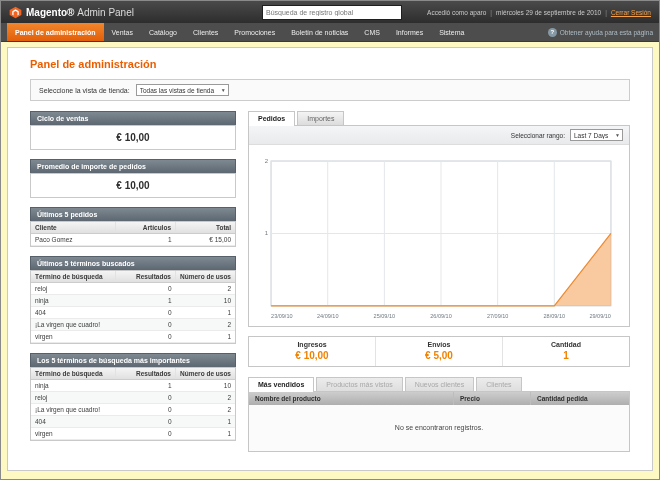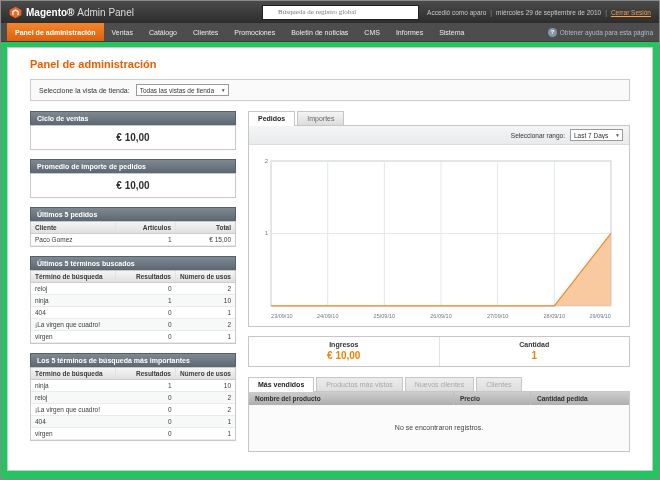--- a/index.html
+++ b/index.html
@@ -1,24 +1,24 @@
 <!DOCTYPE html>
 <html><head>
 <meta charset="utf-8">
 <style>
   html,body{margin:0;padding:0;}
   body{width:660px;height:480px;font-family:"Liberation Sans",sans-serif;background:#dcdcdc;}
-  .page{width:660px;height:480px;border:1px solid #8a8a8a;box-sizing:border-box;background:#22c55e;overflow:hidden;}
+  .page{width:660px;height:480px;border:1px solid #8a8a8a;box-sizing:border-box;background:#fef9c3;overflow:hidden;}
 
   
   .topbar{height:22px;background:linear-gradient(#4a4a4a,#2d2d2d);display:flex;align-items:center;padding:0 8px;gap:8px;}
   .logo{display:flex;align-items:center;gap:4px;}
   .logo-text{color:#fff;font-size:10px;font-weight:bold;white-space:nowrap;}
   .logo-text .suffix{font-weight:normal;color:#dcdcdc;}
-  .search-input{margin-left:120px;width:132px;height:13px;font-size:7px;border:1px solid #1f1f1f;padding:0 15px;color:#777;background:#fff;font-family:Liberation Serif, serif;}
+  .search-input{margin-left:120px;width:132px;height:13px;font-size:7px;border:1px solid #1f1f1f;padding:0 3px;color:#777;background:#fff;font-family:Liberation Sans, sans-serif;}
   .session{margin-left:auto;color:#c9c9c9;font-size:6.5px;display:flex;gap:4px;align-items:center;white-space:nowrap;}
   .session .sep{color:#8a8a8a;}
   .session a{color:#f6a04a;text-decoration:underline;cursor:pointer;}
 
   
   .mainnav{height:18px;background:#4d4d4d;display:flex;align-items:stretch;padding:0 6px;border-bottom:1px solid #3a3a3a;}
   .mainnav ul{display:flex;list-style:none;margin:0;padding:0;align-items:stretch;}
   .mainnav li{display:flex;align-items:center;padding:0 8px;font-size:7px;color:#ececec;cursor:pointer;white-space:nowrap;}
   .mainnav li.active{background:linear-gradient(#f2862d,#e15f08);color:#fff;font-weight:bold;}
   .help{margin-left:auto;display:flex;align-items:center;gap:3px;color:#aebdc6;font-size:6.5px;cursor:pointer;white-space:nowrap;}
@@ -342,20 +342,24 @@
         </div>
 
         <div class="stats">
 
             <div class="stat">
               <div class="stat-label">Ingresos</div>
               <div class="stat-value">€ 10,00</div>
             </div>
 
 
+            <div class="stat">
+              <div class="stat-label">Envíos</div>
+              <div class="stat-value">€ 5,00</div>
+            </div>
 
             <div class="stat">
               <div class="stat-label">Cantidad</div>
               <div class="stat-value">1</div>
             </div>
           </div>
 
         <div class="tabs tabs2">
 
             <div class="tab active"><span>Más vendidos</span></div>

